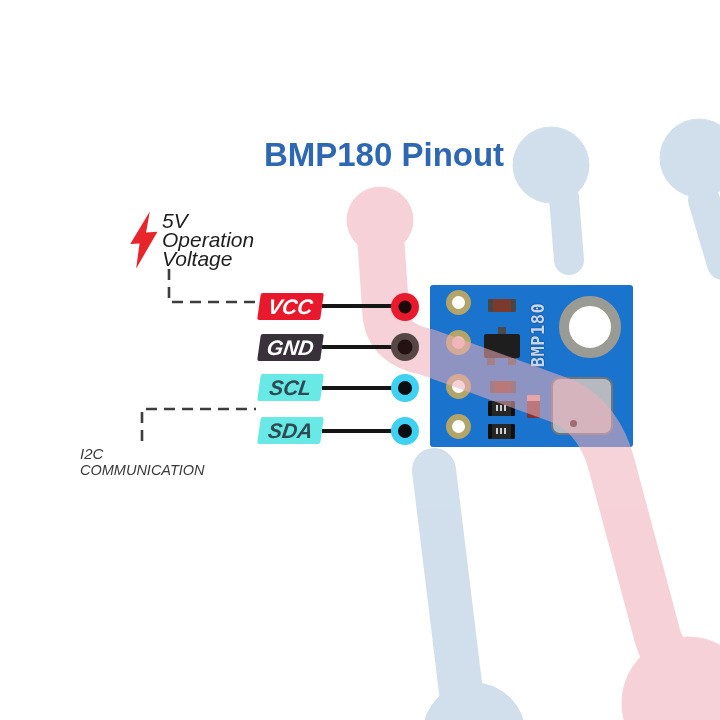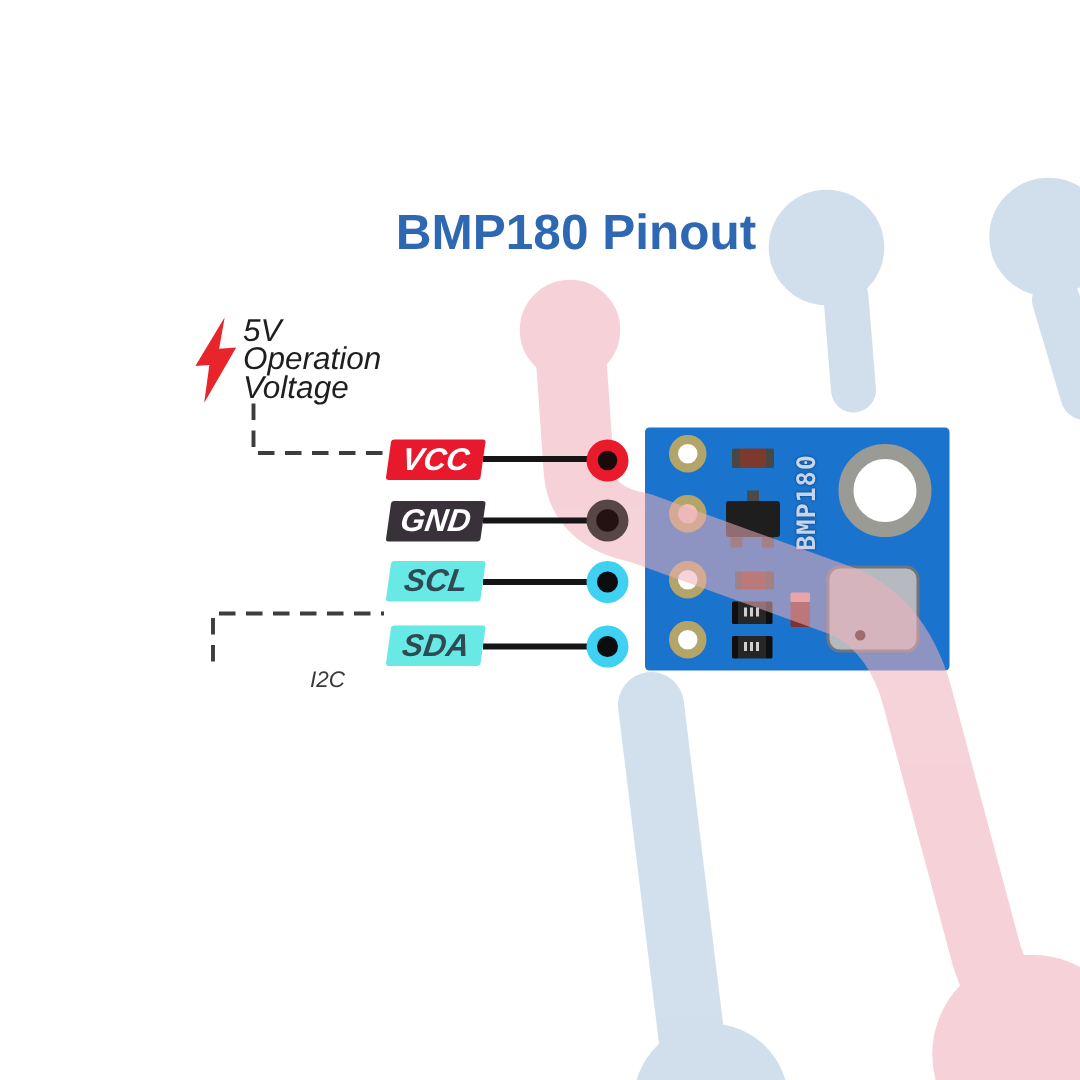--- a/index.html
+++ b/index.html
@@ -29,21 +29,21 @@
         font-family:"DejaVu Sans Mono", monospace;font-weight:bold;font-size:17px;
         letter-spacing:0.5px;color:#c6d6ea;text-shadow:0 0 1.5px #0e3f83, 0 0 1px #0e3f83;}
   
   .decor{position:absolute;left:0;top:0;z-index:5;pointer-events:none;}
   
   .title{position:absolute;top:136px;left:0;width:768px;text-align:center;z-index:10;
         font-size:33px;font-weight:bold;letter-spacing:0px;}
   .powernote{position:absolute;left:162px;top:211px;z-index:10;font-style:italic;
         font-size:21px;line-height:19px;color:#1e1e1e;}
   .bolt{position:absolute;left:129px;top:212px;z-index:10;}
-  .i2cnote{position:absolute;left:80px;top:445px;width:150px;z-index:10;text-align:right;
+  .i2cnote{position:absolute;left:80px;top:445px;width:150px;z-index:10;text-align:left;
         font-style:italic;color:#3a3a3a;}
   .i2cnote .l1{font-size:15px;line-height:17px;}
   .i2cnote .l2{font-size:14.5px;line-height:17px;}
   .connectors{position:absolute;left:0;top:0;z-index:9;pointer-events:none;}
   .pin-label{position:absolute;left:259px;width:63px;height:27px;z-index:10;
         transform:skewX(-8deg);border-radius:2px;text-align:center;line-height:27px;
         font-style:italic;font-weight:600;font-size:21px;}
   .pin-line{position:absolute;left:322px;width:84px;height:4px;background:#151515;z-index:8;}
   .pin-pad{position:absolute;left:391px;width:28px;height:28px;border-radius:50%;z-index:10;}
   .pad-dot{position:absolute;left:50%;top:50%;transform:translate(-50%,-50%);
@@ -132,15 +132,16 @@
     </div>
 
   <div class="pin-label" style="top: 417px; background: rgb(104, 233, 230); color: rgb(46, 74, 82);"><span>SDA</span></div>
   <div class="pin-line" style="top:429px;"></div>
   <div class="pin-pad pad-sda" style="top: 417px; background: rgb(62, 209, 241);">
       <div class="pad-dot" style="background: rgb(12, 13, 16);"></div>
     </div>
 
   <div class="i2cnote">
     <div class="l1">I2C</div>
+    <div class="l2">COMMUNICATION</div>
   </div>
 
 </div>
 
 </body></html>

